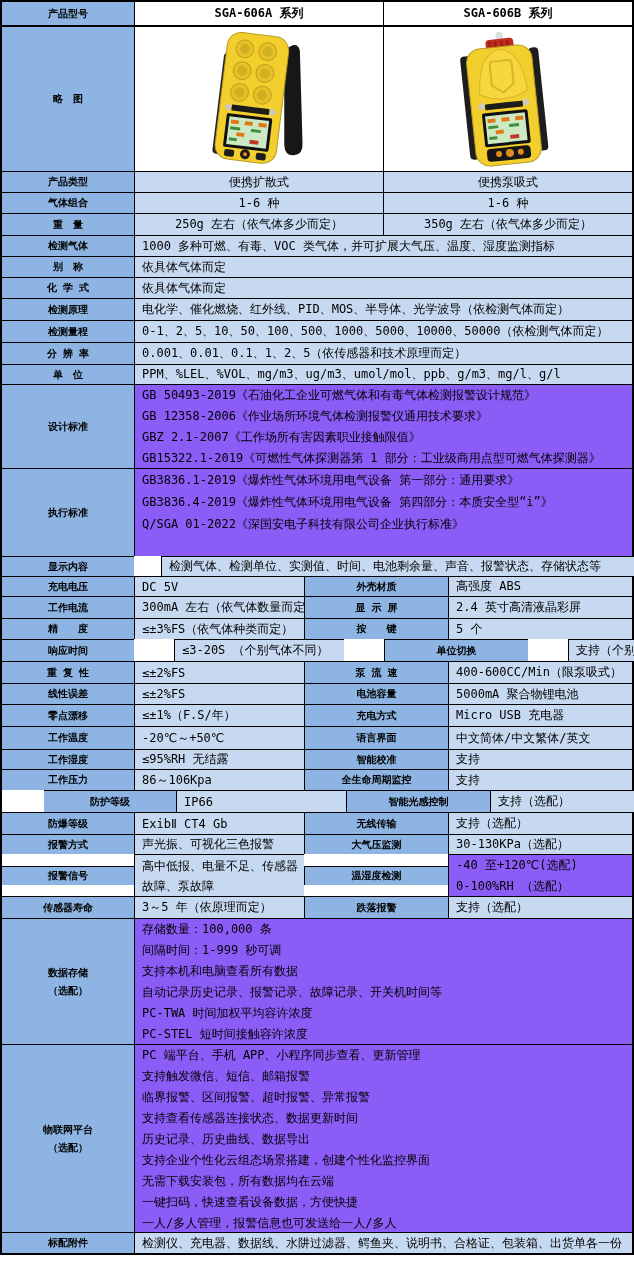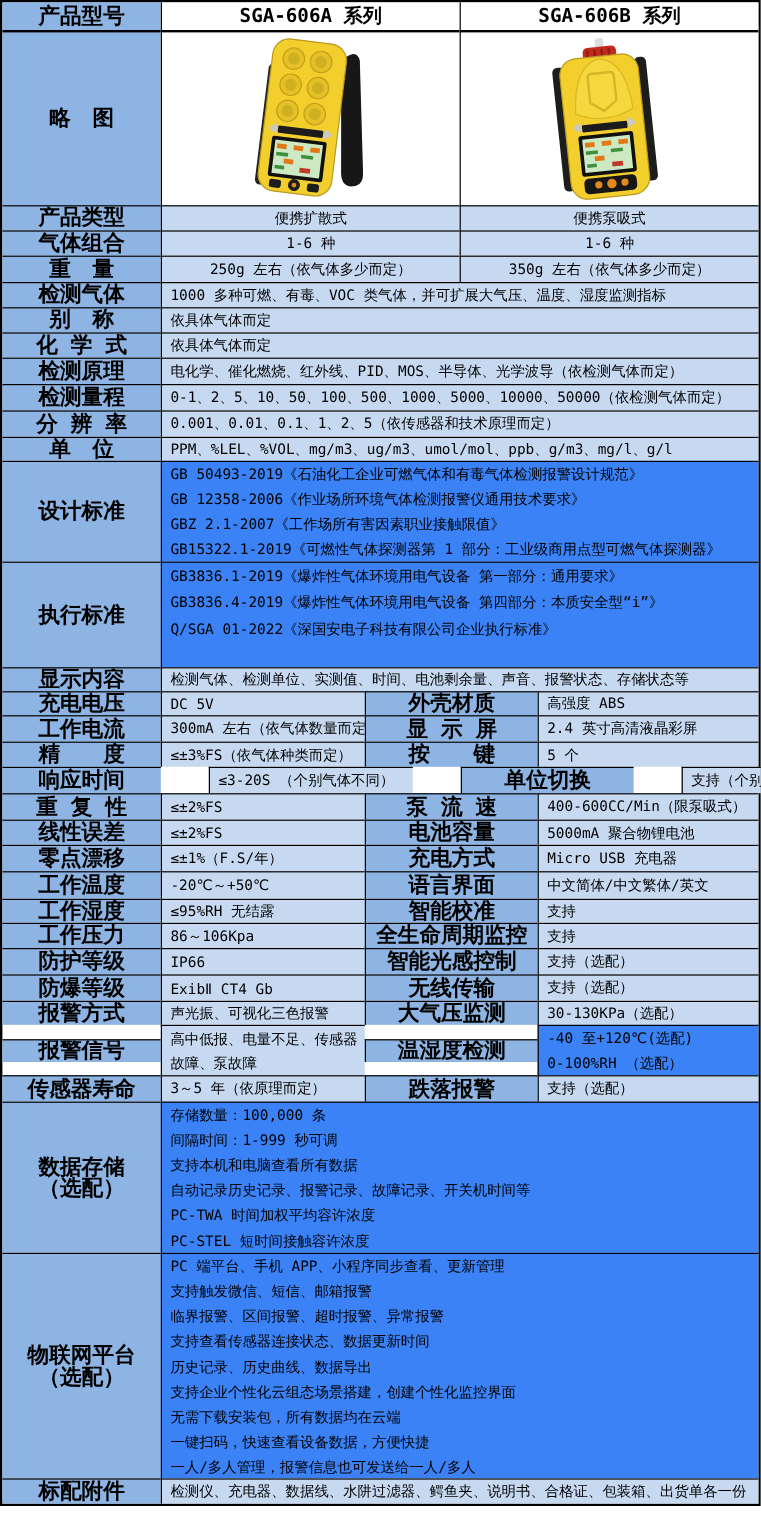--- a/index.html
+++ b/index.html
@@ -5,26 +5,26 @@
   html,body{margin:0;padding:0;background:#fff;}
   .sheet{
     width:634px;box-sizing:border-box;border:2px solid #000;
     font-family:"DejaVu Sans Mono","DejaVu Sans",sans-serif;color:#000;
   }
   .row{display:flex;}
   .c{box-sizing:border-box;flex:0 0 auto;border-left:1px solid #000;border-top:1px solid #000;overflow:hidden;}
   .row .c:first-child{border-left:none;}
   .row.first .c{border-top:none;}
   .row.thick .c{border-top:2px solid #000;}
-  .lbl{background:#8db4e2;font-weight:bold;font-size:18px;display:flex;flex-direction:column;align-items:center;justify-content:center;text-align:center;line-height:18px;}
-  .hdr{background:#ffffff;font-weight:bold;font-size:16px;display:flex;align-items:center;justify-content:center;}
+  .lbl{background:#8db4e2;font-weight:bold;font-size:10px;display:flex;flex-direction:column;align-items:center;justify-content:center;text-align:center;line-height:18px;}
+  .hdr{background:#ffffff;font-weight:bold;font-size:12px;display:flex;align-items:center;justify-content:center;}
   .val{background:#c6d9f1;font-size:12px;display:flex;align-items:center;padding:0 4px 0 7px;white-space:nowrap;}
   .val.center{justify-content:center;padding:0;}
   .val.wrap{white-space:normal;display:block;line-height:20px;padding-top:1px;}
-  .block{display:block;padding:0 0 0 7px;background:#3b82f6;font-size:12px;}
+  .block{display:block;padding:0 0 0 7px;background:#8b5cf6;font-size:12px;}
   .block div{line-height:21px;white-space:nowrap;}
   .block.lh22 div{line-height:22px;}
   .w1{width:132px;}  
   .wa{width:249px;} .wb{width:249px;}          
   .wfull{width:498px;}                          
   .wv1{width:170px;} .wl2{width:144px;} .wv2{width:184px;} 
   .imgcell{background:#fff;display:flex;align-items:center;justify-content:center;}
 </style>
 </head>
 <body>
@@ -182,21 +182,21 @@
 
   <div class="row" style="height:88px;">
     <div class="c lbl w1">执行标准</div>
     <div class="c block lh22 wfull">
       <div>GB3836.1-2019《爆炸性气体环境用电气设备 第一部分：通用要求》</div>
       <div>GB3836.4-2019《爆炸性气体环境用电气设备 第四部分：本质安全型“i”》</div>
       <div>Q/SGA 01-2022《深国安电子科技有限公司企业执行标准》</div>
     </div>
   </div>
 
-  <div class="row" style="height:20px;">
+  <div class="row" style="height:20px;gap:27px;">
     <div class="c lbl w1">显示内容</div>
     <div class="c val wfull">检测气体、检测单位、实测值、时间、电池剩余量、声音、报警状态、存储状态等</div>
   </div>
 
   <div class="row" style="height:20px;">
     <div class="c lbl w1">充电电压</div>
     <div class="c val wv1">DC 5V</div>
     <div class="c lbl wl2">外壳材质</div>
     <div class="c val wv2">高强度 ABS</div>
   </div>
@@ -247,21 +247,21 @@
     <div class="c val wv1">≤95%RH 无结露</div>
     <div class="c lbl wl2">智能校准</div>
     <div class="c val wv2">支持</div>
   </div>
   <div class="row" style="height:21px;">
     <div class="c lbl w1">工作压力</div>
     <div class="c val wv1">86～106Kpa</div>
     <div class="c lbl wl2">全生命周期监控</div>
     <div class="c val wv2">支持</div>
   </div>
-  <div class="row" style="height:22px;">
+  <div class="row" style="height:22px;padding-left:42px;">
     <div class="c lbl w1">防护等级</div>
     <div class="c val wv1">IP66</div>
     <div class="c lbl wl2">智能光感控制</div>
     <div class="c val wv2">支持（选配）</div>
   </div>
   <div class="row" style="height:22px;">
     <div class="c lbl w1">防爆等级</div>
     <div class="c val wv1">ExibⅡ CT4 Gb</div>
     <div class="c lbl wl2">无线传输</div>
     <div class="c val wv2">支持（选配）</div>

